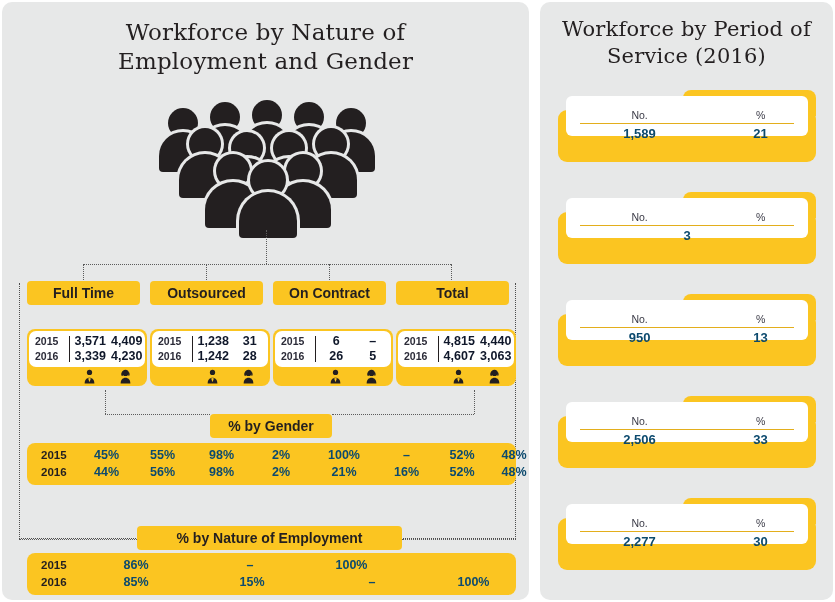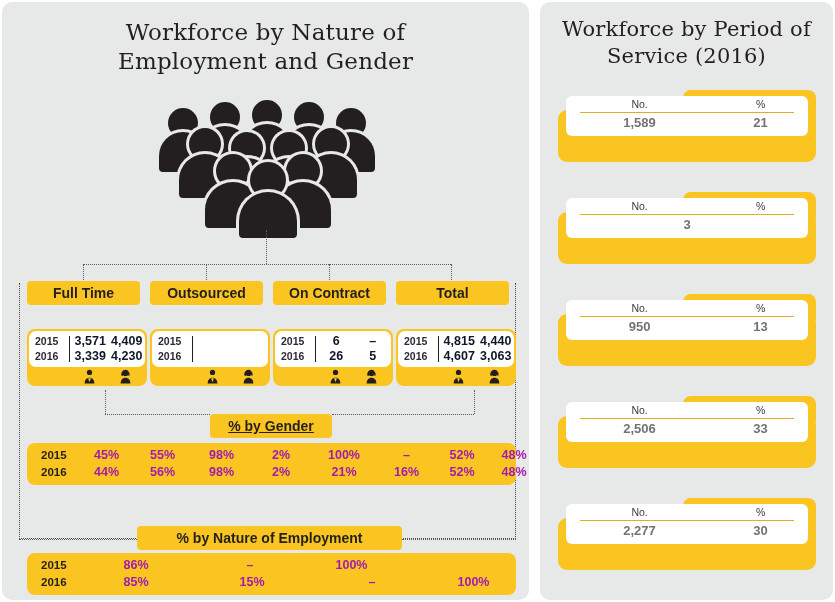--- a/index.html
+++ b/index.html
@@ -110,21 +110,21 @@
     background: #fbc521;
     border-radius: 8px;
     display: flex; align-items: center;
   }
   .pct-band .yr {
     width: 54px; padding-left: 14px;
     font-size: 11.5px; font-weight: bold; color: #231f20;
     line-height: 17px;
   }
   .pct-cell {
-    font-size: 12.5px; font-weight: bold; color: #a21caf;
+    font-size: 12.5px; font-weight: bold; color: #0c4a6e;
     line-height: 17px; text-align: center;
   }
 
   
   .bracket {
     position: absolute;
     border: 1px dotted #4d4d4d;
   }
 
   
@@ -141,29 +141,29 @@
     position: absolute; left: 0; top: 20px;
     width: 258px; height: 52px;
     background: #fbc521;
     border-radius: 9px;
   }
   .svc-table {
     position: absolute; left: 8px; top: 6px;
     width: 242px; height: 40px;
     background: #ffffff;
     border-radius: 6px;
-    padding: 1px 0 0 0;
+    padding: 12px 0 0 0;
   }
   .svc-row { display: flex; }
   .svc-head .svc-c {
     font-size: 10.5px; color: #3a3a46; font-weight: normal;
     text-align: center; line-height: 15px;
   }
   .svc-val .svc-c {
-    font-size: 13px; color: #737373; font-weight: bold;
+    font-size: 13px; color: #0c4a6e; font-weight: bold;
     text-align: center; line-height: 19px;
   }
   .svc-c { flex: 1; }
   .svc-c.c-no { flex: 1.55; }
   .svc-rule {
     height: 1px; background: #e3ae1c;
     margin: 0 14px;
   }
 </style>
 </head>
@@ -279,20 +279,30 @@
     </div>
 
     <div class="cat-card" style="left:148px; top:327px; width:120px; height:57px;">
       <div class="yellow-back"></div>
       <div class="white-box" style="width:116px;">
         <div>
           <div class="yrcol">2015</div>
           <div class="yrcol">2016</div>
         </div>
         <div class="divider"></div>
+        <div style="flex:1;">
+          <div style="display:flex;">
+            <div class="numcol">1,238</div>
+            <div class="numcol">31</div>
+          </div>
+          <div style="display:flex;">
+            <div class="numcol">1,242</div>
+            <div class="numcol">28</div>
+          </div>
+        </div>
       </div>
       <div class="gender-strip" style="left:44px; width:72px;">
         <svg class="gicon" viewBox="0 0 24 24">
           <circle cx="12" cy="5.4" r="4.2" fill="#231f20"></circle>
           <path d="M4.2 23c0-5.6 3.5-9 7.8-9s7.8 3.4 7.8 9z" fill="#231f20"></path>
           <path d="M12 14.2l-2.2 1.1 2.2 6 2.2-6z" fill="#fbc521"></path>
         </svg>
         <svg class="gicon" viewBox="0 0 24 24">
           <path d="M12 1.2c3.4 0 5.4 2.2 5.4 5 0 2.8-2.4 5-5.4 5s-5.4-2.2-5.4-5c0-2.8 2-5 5.4-5z" fill="#231f20"></path>
           <path d="M5.6 10.6c-.9-2.4-.5-5.2 1.3-6.8C8.6 2.2 11 2.6 12 3c-2 .6-3.4 2.2-3.8 4.2-.2 1.2-.2 2.4-.1 3.4z" fill="#231f20"></path>
@@ -368,21 +378,21 @@
           <path d="M4.2 23c0-5.6 3.5-9 7.8-9s7.8 3.4 7.8 9z" fill="#231f20"></path>
         </svg>
       </div>
     </div>
 
     <div class="vline" style="left:103px; top:388px; height:24px;"></div>
     <div class="vline" style="left:472px; top:388px; height:24px;"></div>
     <div class="hline" style="left:103px; top:412px; width:105px;"></div>
     <div class="hline" style="left:330px; top:412px; width:142px;"></div>
 
-    <div class="pill" style="left:208px; top:412px; width:122px;text-decoration:underline;">% by Gender</div>
+    <div class="pill" style="left:208px; top:412px; width:122px;">% by Gender</div>
 
     <div class="pct-band" style="left:25px; top:441px; width:489px; height:42px;">
       <div>
         <div class="yr">2015</div>
         <div class="yr">2016</div>
       </div>
       <div style="flex:1;">
         <div style="display:flex;">
           <div class="pct-cell" style="width:51px;">45%</div>
           <div class="pct-cell" style="width:61px;">55%</div>

